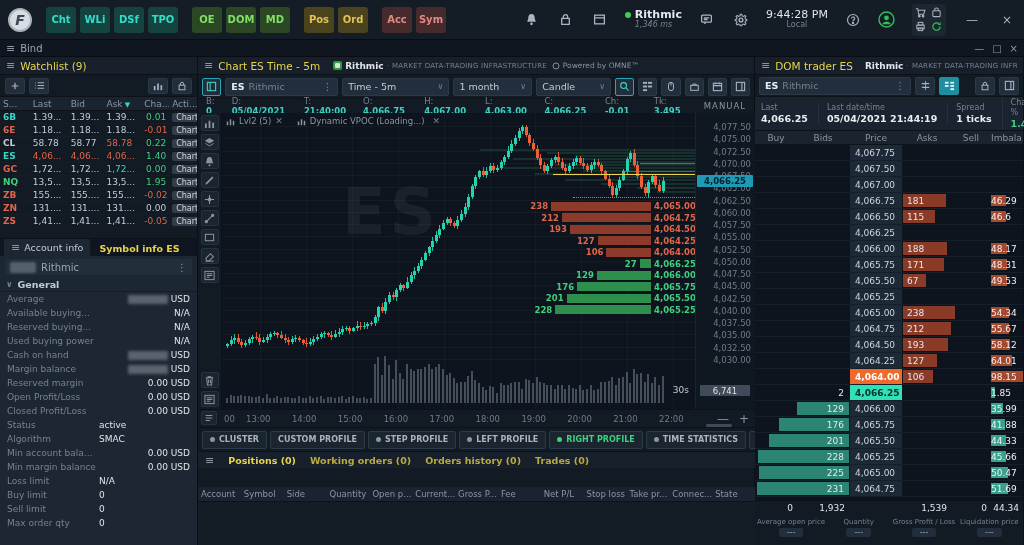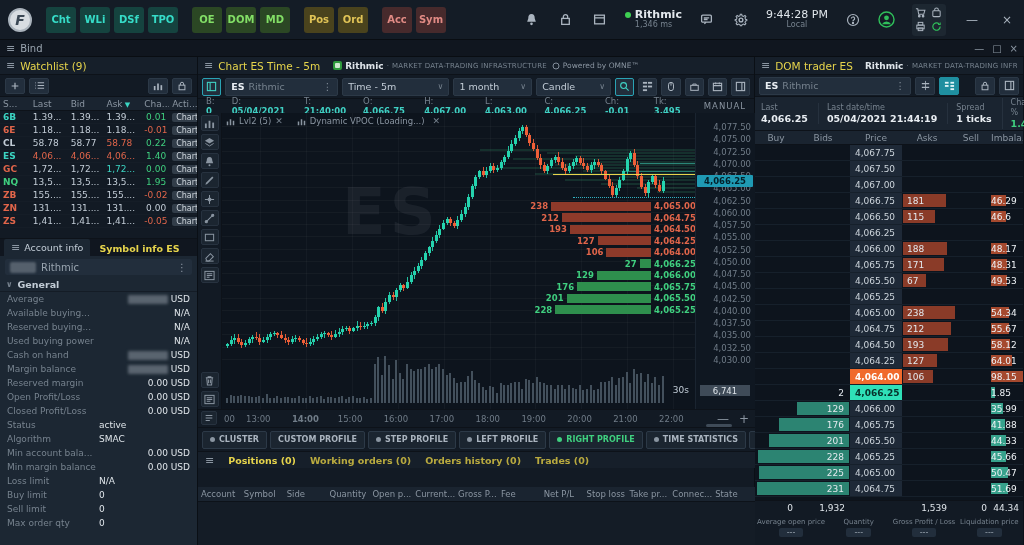--- a/index.html
+++ b/index.html
@@ -14,21 +14,21 @@
   .tb-btn.teal  { background:#15433f; color:#36dcc8; }
   .tb-btn.green { background:#2b4724; color:#82de66; }
   .tb-btn.gold  { background:#4a431d; color:#e0c356; }
   .tb-btn.red   { background:#472a2c; color:#e08a84; }
   .tb-gap { width:6px; }
   #topbar-right { margin-left:auto; display:flex; align-items:center; gap:16px; }
   .tb-ic { width:18px; height:18px; display:flex; align-items:center; justify-content:center; color:#aab4bf; cursor:pointer; }
   .conn { display:flex; flex-direction:column; align-items:flex-start; line-height:1.1; }
   .conn-top { display:flex; align-items:center; gap:4px; font-weight:bold; color:#e3e8ed; font-size:11px; }
   .dot-green { width:6px; height:6px; border-radius:50%; background:#3ecf52; }
-  .conn-ms { color:#76828e; font-size:8px; margin-left:10px; }
+  .conn-ms { color:#76828e; font-size:8px; margin-left:10px;font-style:italic; }
   .clock { text-align:center; line-height:1.1; }
   .clock-time { font-size:11px; color:#dfe5ea; }
   .clock-zone { font-size:8px; color:#76828e; }
   .icl { width:34px; height:32px; background:#1d2731; border-radius:3px; display:grid; grid-template-columns:1fr 1fr; gap:1px; padding:2px; }
   .icl .tb-ic { width:14px; height:13px; }
   .winbtn { color:#aab4bf; font-size:12px; cursor:pointer; padding:0 4px; }
 
   
   #bindbar { height:17px; background:#10161f; border-bottom:1px solid #090d12; display:flex; align-items:center; padding:0 6px; gap:5px; color:#9aa5b0; font-size:10px; }
   #bindbar .wincl { margin-left:auto; display:flex; gap:8px; color:#8a95a1; font-size:10px; }
@@ -1209,21 +1209,21 @@
               <path d="M2 3 H10 M2 6 H10 M2 9 H7"></path>
             </svg>
           </span>
         <span id="tzoom">
             <span>—</span>
             <span>+</span>
           </span>
         <span id="tscroll"></span>
       <span class="tlab" style="left: 26px;">00</span>
           <span class="tlab" style="left: 48px;">13:00</span>
-          <span class="tlab" style="left: 93.9px; font-weight: bold;">14:00</span>
+          <span class="tlab" style="left: 93.9px;">14:00</span>
           <span class="tlab" style="left: 139.8px;">15:00</span>
           <span class="tlab" style="left: 185.7px;">16:00</span>
           <span class="tlab" style="left: 231.6px;">17:00</span>
           <span class="tlab" style="left: 277.5px;">18:00</span>
           <span class="tlab" style="left: 323.4px;">19:00</span>
           <span class="tlab" style="left: 369.3px;">20:00</span>
           <span class="tlab" style="left: 415.2px;">21:00</span>
           <span class="tlab" style="left: 461.1px;">22:00</span>
         </div>
 

